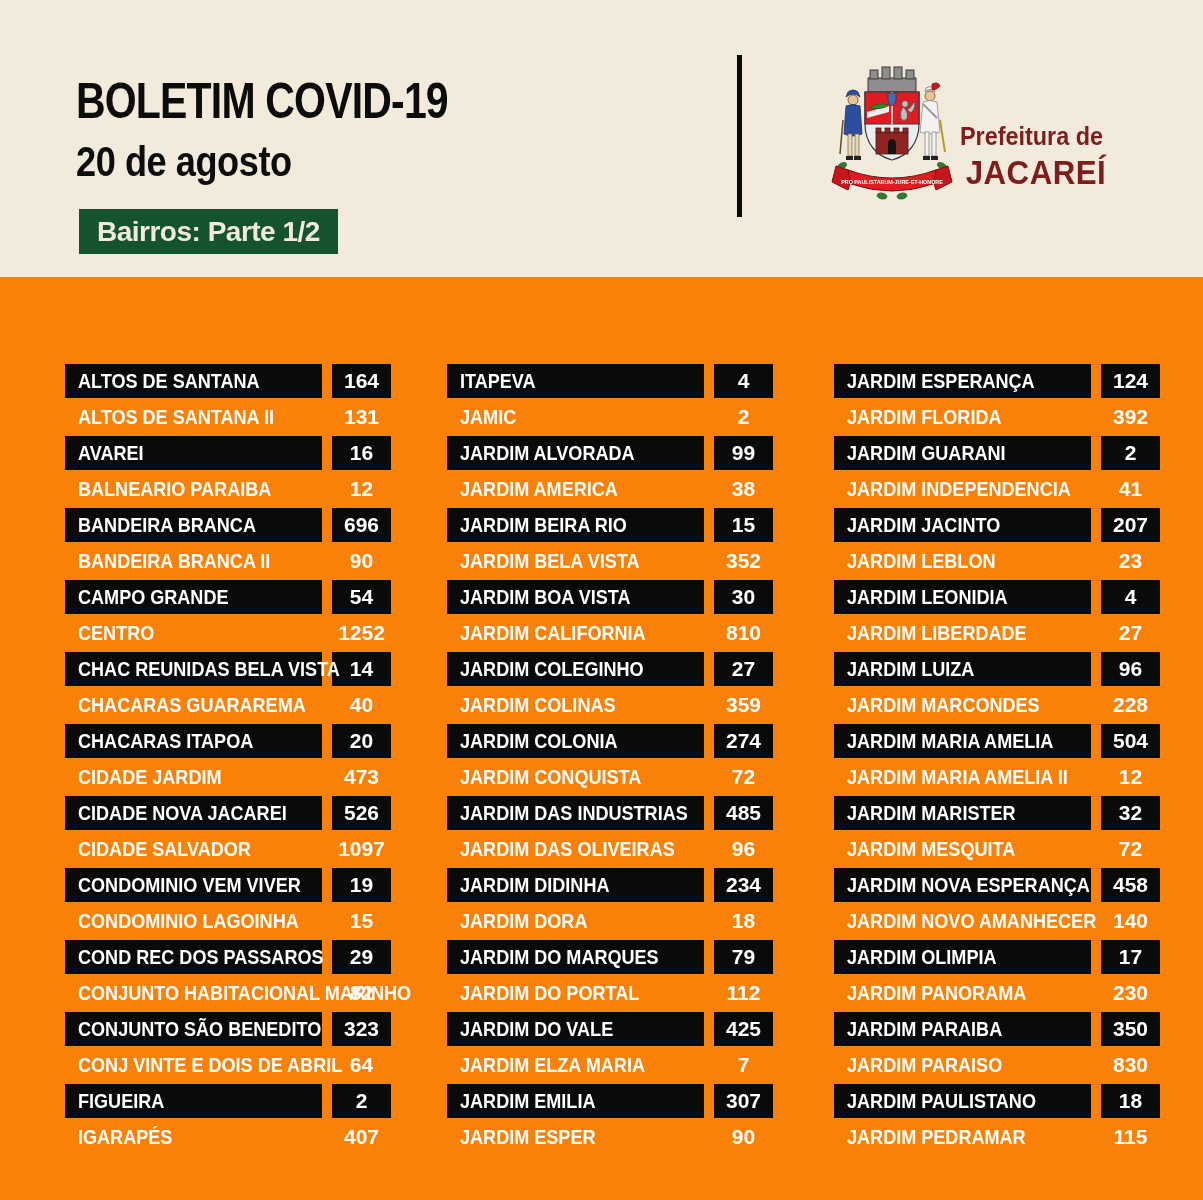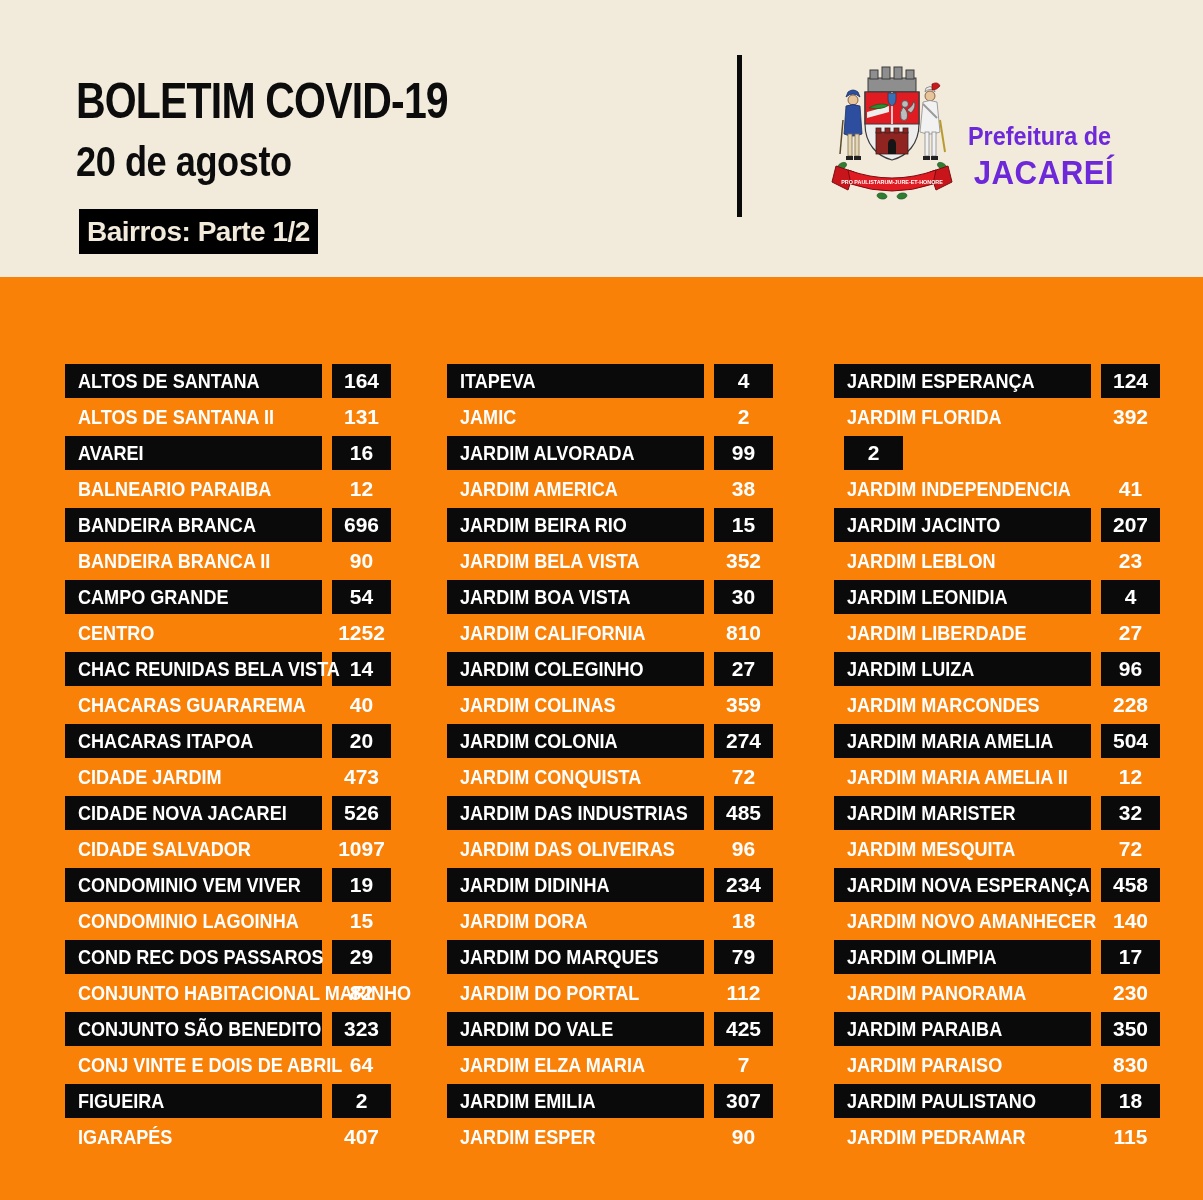--- a/index.html
+++ b/index.html
@@ -14,28 +14,28 @@
     position:absolute;left:76px;top:72px;margin:0;color:#0C0C0C;
     font-size:50px;font-weight:bold;letter-spacing:-1px;white-space:nowrap;
     transform:scaleX(.82);transform-origin:0 0;
   }
   .date{
     position:absolute;left:76px;top:138px;margin:0;color:#0C0C0C;
     font-size:42px;font-weight:bold;letter-spacing:-.5px;white-space:nowrap;
     transform:scaleX(.86);transform-origin:0 0;
   }
   .badge{
-    position:absolute;left:79px;top:209px;height:45px;background:#000000;
+    position:absolute;left:79px;top:209px;height:45px;background:#14532d;
     color:#F2EBDC;font-size:28px;font-weight:bold;display:inline-flex;
-    align-items:center;padding:0 8px;white-space:nowrap;letter-spacing:-.5px;
+    align-items:center;padding:0 18px;white-space:nowrap;letter-spacing:-.5px;
   }
   .divider{position:absolute;left:737px;top:55px;width:5px;height:162px;background:#0A0A0A;}
   .logo{position:absolute;left:826px;top:62px;display:flex;align-items:center;}
   .crest{width:132px;height:148px;flex:none;}
-  .logo-text{margin-left:10px;margin-top:40px;color:#6d28d9;}
+  .logo-text{margin-left:2px;margin-top:40px;color:#7f1d1d;}
   .logo-line1{font-size:26px;font-weight:bold;white-space:nowrap;transform:scaleX(.9);transform-origin:0 50%;}
   .logo-line2{font-size:34px;font-weight:bold;letter-spacing:.5px;white-space:nowrap;margin-top:1px;transform:scaleX(.92);transform-origin:0 50%;}
   
   .col{position:absolute;top:364px;width:330px;}
   .col-0{left:65px;} .col-1{left:447px;} .col-2{left:834px;}
   .row{display:flex;align-items:stretch;height:34px;margin-bottom:2px;}
   .label{
     flex:none;width:257px;box-sizing:border-box;padding-left:13px;
     height:34px;line-height:34px;color:#FFFFFF;font-size:21px;font-weight:bold;
     white-space:nowrap;overflow:visible;
@@ -325,20 +325,21 @@
     <section class="col col-2">
         <div class="row boxed">
           <div class="label"><span class="condense">JARDIM ESPERANÇA</span></div>
           <div class="value">124</div>
         </div>
         <div class="row plain">
           <div class="label"><span class="condense">JARDIM FLORIDA</span></div>
           <div class="value">392</div>
         </div>
         <div class="row boxed">
+          <div class="label"><span class="condense">JARDIM GUARANI</span></div>
           <div class="value">2</div>
         </div>
         <div class="row plain">
           <div class="label"><span class="condense">JARDIM INDEPENDENCIA</span></div>
           <div class="value">41</div>
         </div>
         <div class="row boxed">
           <div class="label"><span class="condense">JARDIM JACINTO</span></div>
           <div class="value">207</div>
         </div>

